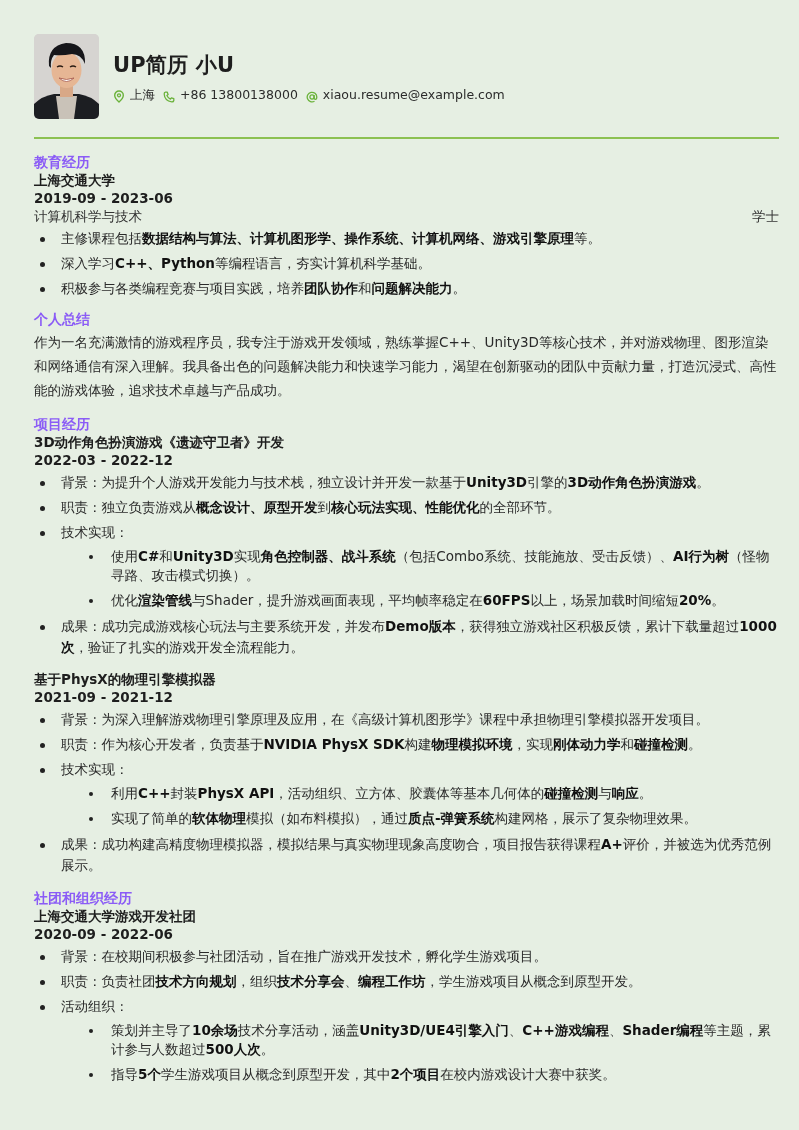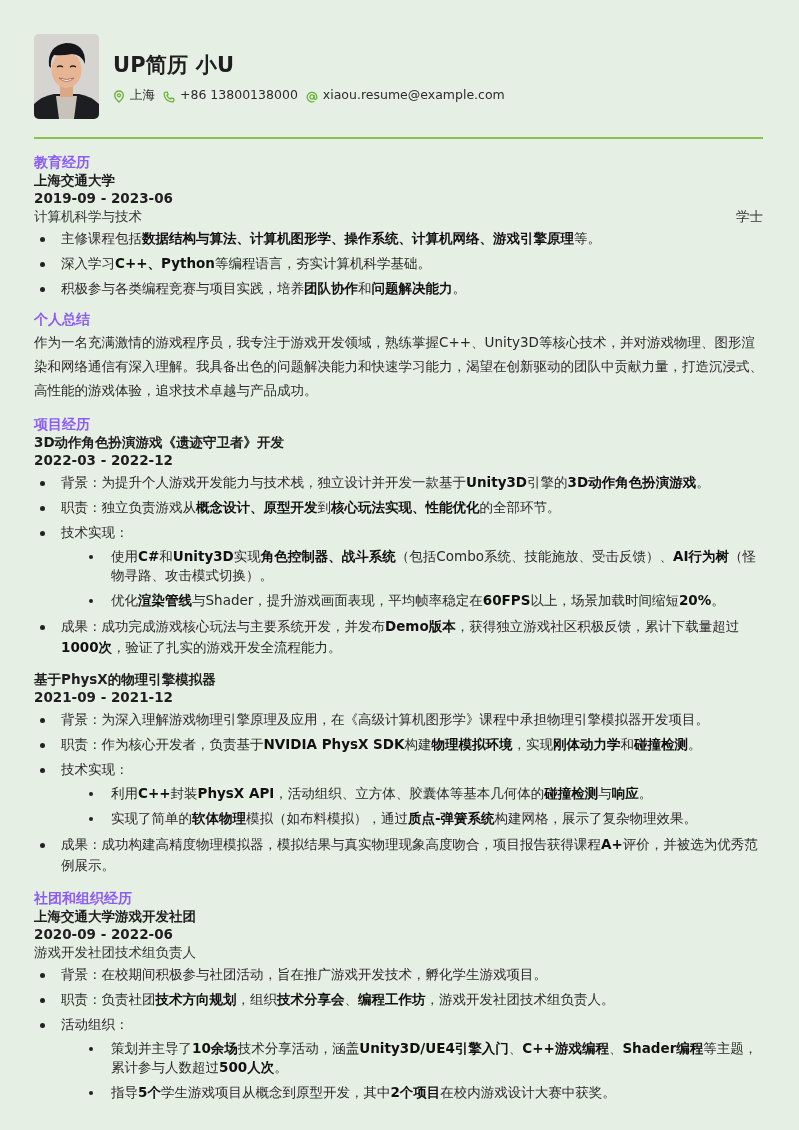--- a/index.html
+++ b/index.html
@@ -9,21 +9,21 @@
       overflow: hidden;
       background: #e6efe3;
     }
     body {
       font-family: "DejaVu Sans", "Liberation Sans", sans-serif;
       color: #222;
       font-size: 13.5px;
     }
     .page {
       position: relative;
-      padding: 34px 36px 0 34px;
+      padding: 34px 20px 0 34px;
     }
     
     .header {
       display: flex;
       align-items: flex-start;
       height: 86px;
     }
     .avatar {
       width: 65px;
       height: 85px;
@@ -265,26 +265,23 @@
     </div>
   </div>
 
   <div class="section" style="margin-top:14px;">
     <div class="section-title">社团和组织经历</div>
     <div class="entry">
       <div class="entry-head">
         <span class="entry-title">上海交通大学游戏开发社团</span>
         <span class="entry-date">2020-09 - 2022-06</span>
       </div>
-      <div class="entry-sub">
-        <span>游戏开发社团技术组负责人</span>
-      </div>
       <ul class="bullets">
           <li><span>背景：在校期间积极参与社团活动，旨在推广游戏开发技术，孵化学生游戏项目。</span></li>
-          <li><span>职责：负责社团</span><b>技术方向规划</b><span>，组织</span><b>技术分享会</b><span>、</span><b>编程工作坊</b><span>，游戏开发社团技术组负责人。</span></li>
+          <li><span>职责：负责社团</span><b>技术方向规划</b><span>，组织</span><b>技术分享会</b><span>、</span><b>编程工作坊</b><span>，学生游戏项目从概念到原型开发。</span></li>
           <li><span>活动组织：</span><ul class="sub">
               <li><span>策划并主导了</span><b>10余场</b><span>技术分享活动，涵盖</span><b>Unity3D/UE4引擎入门</b><span>、</span><b>C++游戏编程</b><span>、</span><b>Shader编程</b><span>等主题，累计参与人数超过</span><b>500人次</b><span>。</span></li>
               <li><span>指导</span><b>5个</b><span>学生游戏项目从概念到原型开发，其中</span><b>2个项目</b><span>在校内游戏设计大赛中获奖。</span></li>
             </ul></li>
         </ul>
     </div>
   </div>
 
 </div>
 

